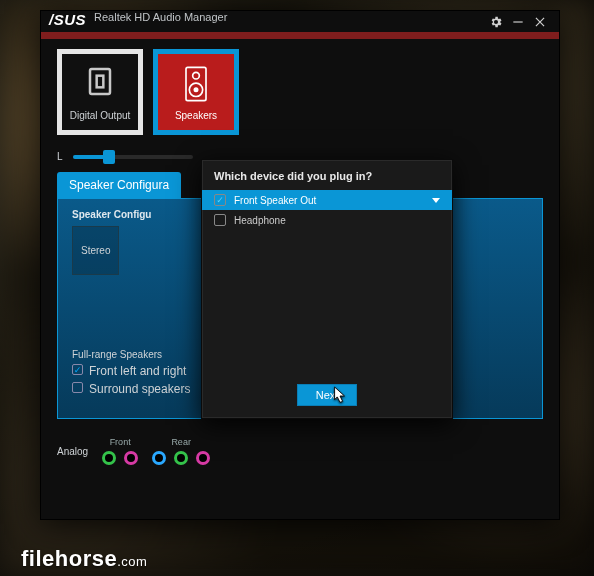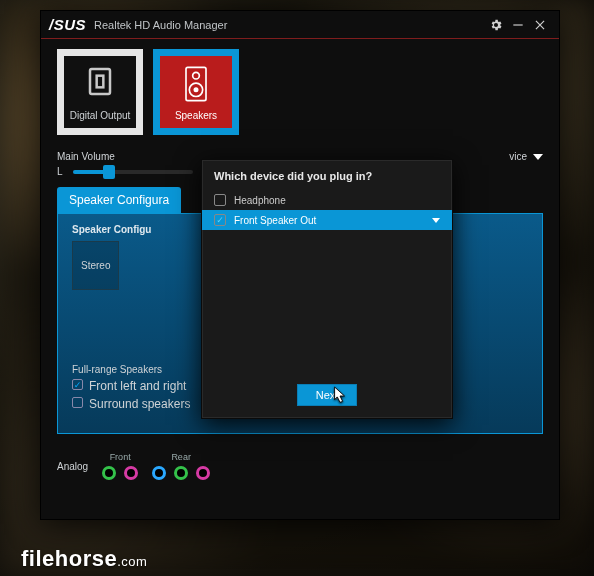--- a/index.html
+++ b/index.html
@@ -13,28 +13,28 @@
               radial-gradient(circle at 80% 15%, #6a5a3a 0%, transparent 30%),
               radial-gradient(circle at 85% 70%, #5a4a30 0%, transparent 25%),
               radial-gradient(circle at 10% 85%, #3a3020 0%, transparent 30%),
               #141008;
 }
 .window {
   position: absolute; left: 40px; top: 10px; width: 520px; height: 510px;
   background: #0e0e0e; border: 1px solid #000; box-shadow: 0 4px 30px rgba(0,0,0,0.8);
   color: #cfd3d6; font-size: 11px;
 }
-.titlebar { height: 28px; display:flex; align-items:center; padding: 0 8px; background:#0e0e0e; border-bottom:1px solid #7f1d1d; }
+.titlebar { height: 28px; display:flex; padding: 0 8px; background:#0e0e0e; border-bottom:7px solid #7f1d1d; }
 .brand { font-style: italic; font-weight: 900; font-size: 15px; letter-spacing: 0.5px; color:#fff; margin-right:8px; }
 .ttext { font-size:11px; color:#c0c4c7; }
 .tbar-spacer { flex:1; }
 .tbtn { width:22px; height:22px; display:flex; align-items:center; justify-content:center; color:#d0d0d0; cursor:pointer; }
 .tbtn svg { width:14px; height:14px; }
 .device-tabs { display:flex; gap:10px; padding:10px 16px 8px; }
-.dtab { width:86px; height:86px; border:7px solid #e5e5e5; background:#101010; display:flex; flex-direction:column; align-items:center; justify-content:center; gap:6px; cursor:pointer; position:relative; }
+.dtab { width:86px; height:86px; border:5px solid #e5e5e5; background:#101010; display:flex; flex-direction:column; align-items:center; justify-content:center; gap:6px; cursor:pointer; position:relative; }
 .dtab.active { background:#b91c1c; border-color:#0a96d6; color:#fff; }
 .dtab .lbl { font-size:10px; text-align:center; }
 .dtab svg { width:40px; height:40px; }
 .status-badge { position:absolute; right:6px; bottom:22px; }
 .status-badge svg{ width:22px; height:14px; }
 .mainarea { padding: 4px 16px 8px; }
 .row { display:flex; align-items:center; gap:10px; margin:4px 0; font-size:10px; }
 .volume-track { position:relative; width:120px; height:4px; background:#2a2a2a; border-radius:2px; }
 .volume-fill { position:absolute; left:0; top:0; height:100%; background:#0a96d6; border-radius:2px; }
 .volume-thumb { position:absolute; top:-5px; width:12px; height:14px; background:#0a96d6; border-radius:2px; }
@@ -114,27 +114,20 @@
         <circle cx="24" cy="14" r="4" fill="none" stroke="#fff" stroke-width="2"></circle>
         <circle cx="24" cy="31" r="8" fill="none" stroke="#fff" stroke-width="2"></circle>
         <circle cx="24" cy="31" r="3" fill="#fff"></circle>
       </svg>
       <span class="lbl">Speakers</span>
     </div>
   </div>
 
   <div class="mainarea">
     <div class="row">
-      <span>Main Volume</span>
-      <div class="devsel">
-        <span>vice</span>
-        <span class="tri-down"></span>
-      </div>
-    </div>
-    <div class="row">
       <span>L</span>
       <div class="volume-track">
         <div class="volume-fill" style="width:30%"></div>
         <div class="volume-thumb" style="left:calc(30% - 6px)"></div>
       </div>
     </div>
 
     <div class="tabstrip">
       <div class="tab">Speaker Configura</div>
     </div>
@@ -180,28 +173,28 @@
       <div class="ports">
         <div class="port" style="color:#2aa8ff"></div>
         <div class="port" style="color:#34c24a"></div>
         <div class="port" style="color:#d63aa4"></div>
       </div>
     </div>
   </div>
 
   <div class="modal">
     <div class="mtitle">Which device did you plug in?</div>
-    <div class="opt">
-      <span class="obox"></span>
-      <span>Headphone</span>
-    </div>
     <div class="opt sel">
       <span class="obox on"></span>
       <span>Front Speaker Out</span>
       <span class="tri"></span>
+    </div>
+    <div class="opt">
+      <span class="obox"></span>
+      <span>Headphone</span>
     </div>
     <div class="mfoot">
       <div style="position:relative">
         <button class="nextbtn">Next</button>
         <div class="cursor">
           <svg viewBox="0 0 20 22">
               <path d="M4 1l0 14 3-3 3 6 3-1-3-6 5 0z" fill="#fff" stroke="#000" stroke-width="1"></path>
             </svg>
         </div>
       </div>

